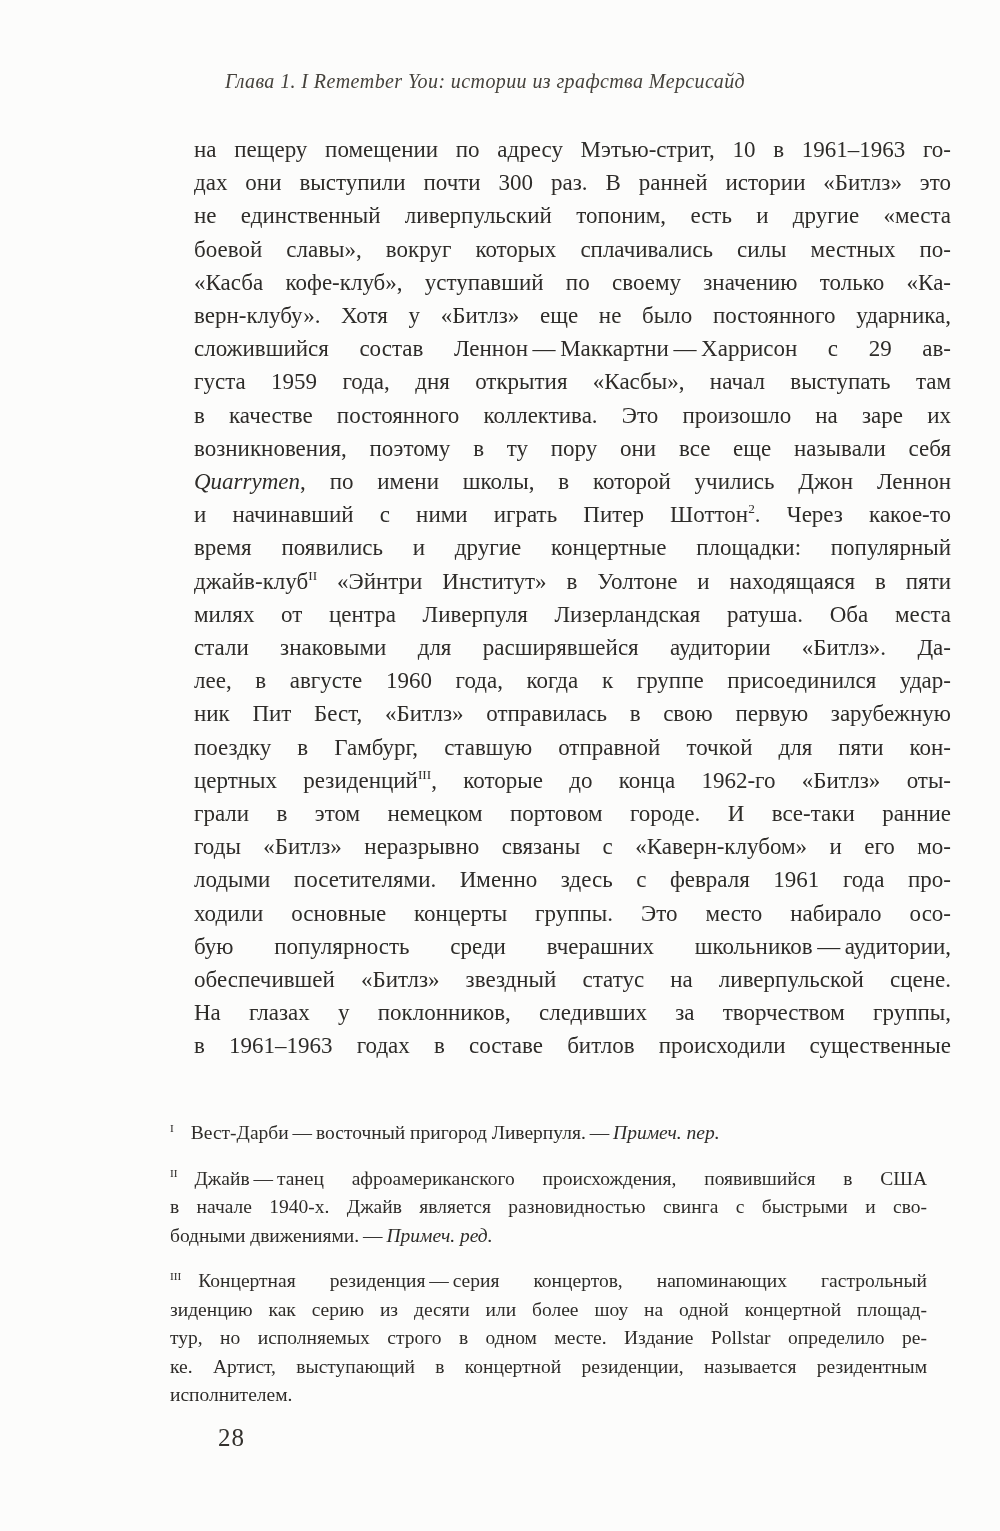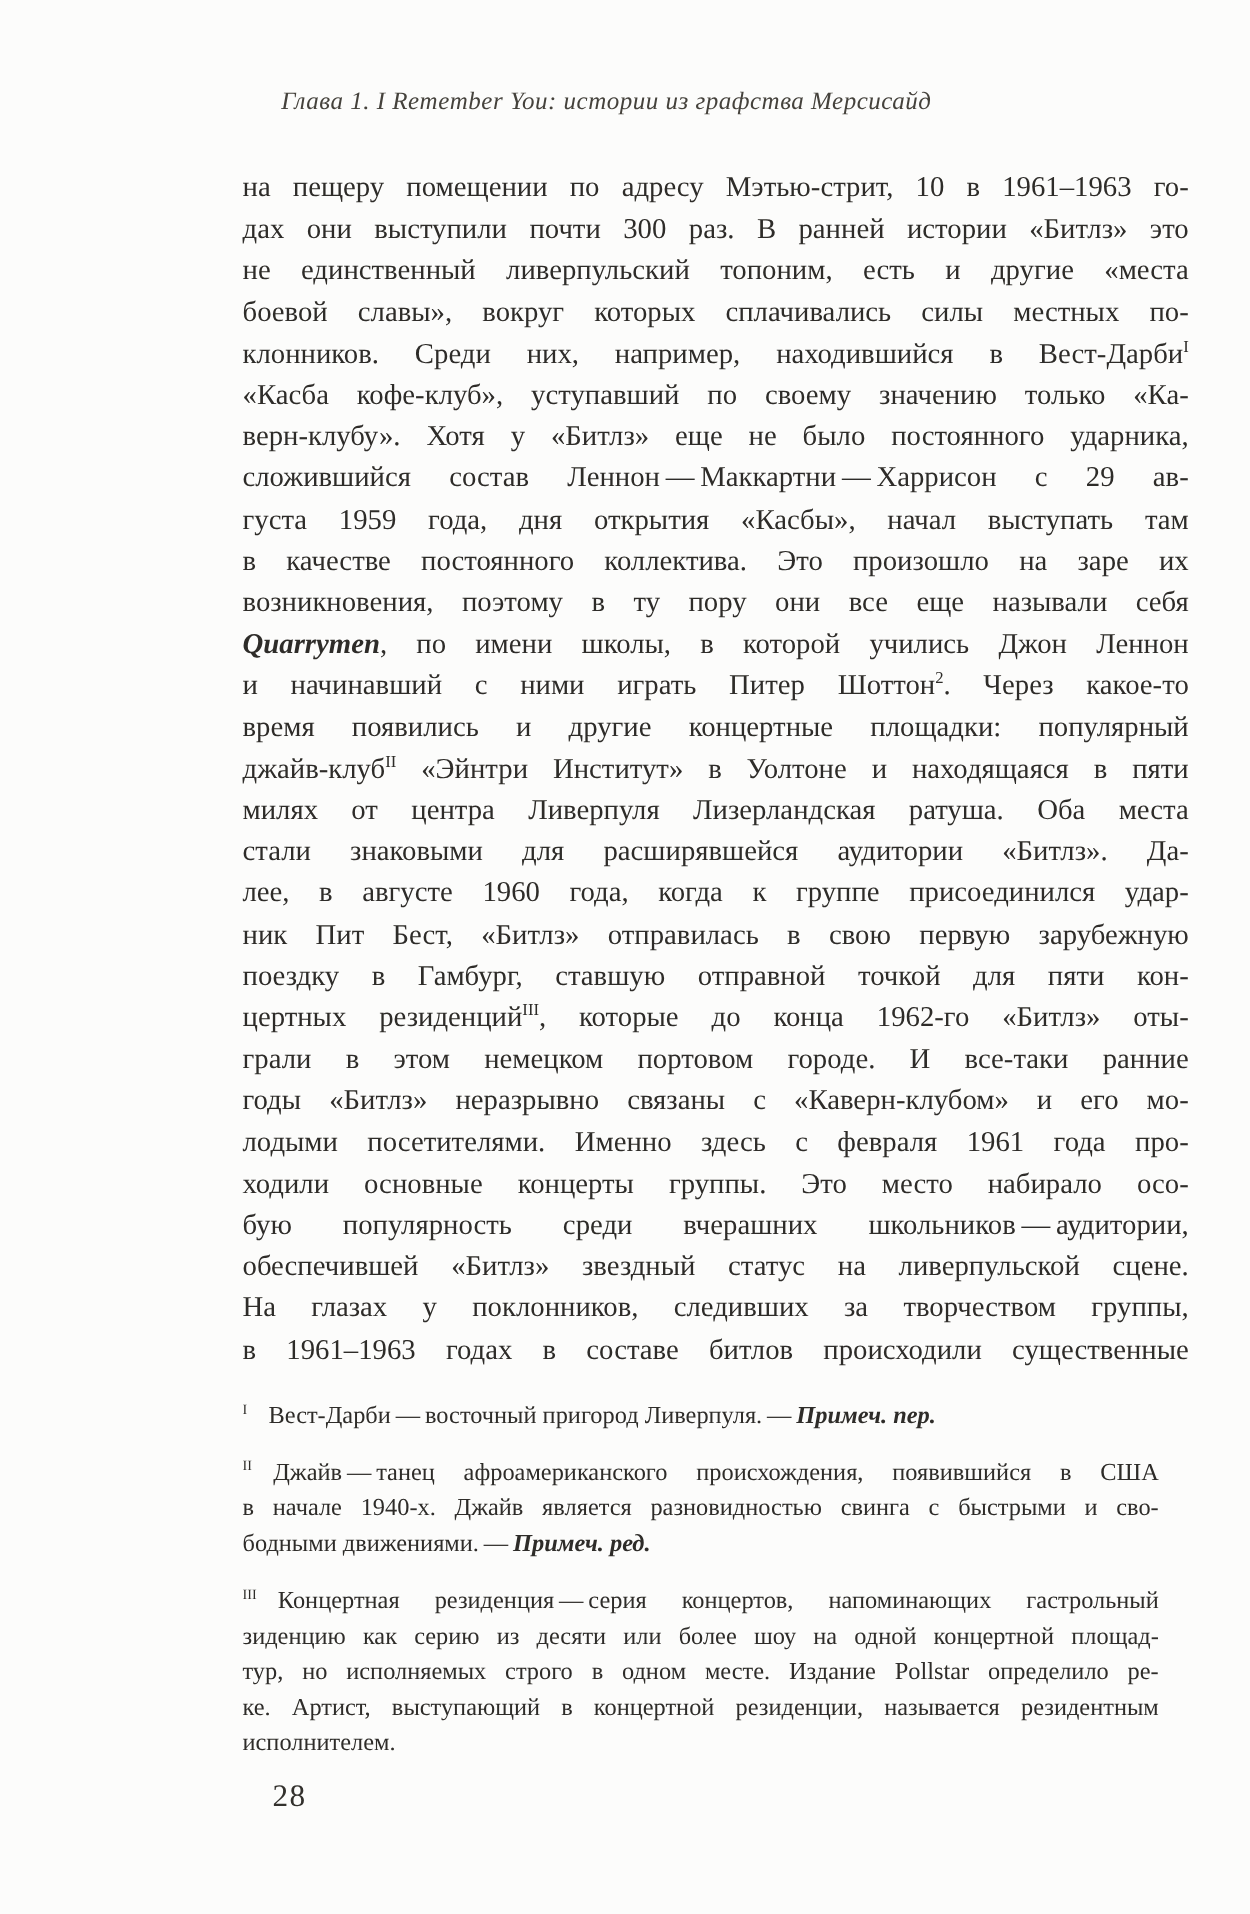--- a/index.html
+++ b/index.html
@@ -50,36 +50,34 @@
     width: 757px;
     font-size: 19.5px;
     line-height: 28.5px;
   }
   .footnote {
     margin-bottom: 17px;
   }
   .fnline {
     text-align: justify;
     text-align-last: justify;
-    margin-left: 24px;
   }
   .fnline.last {
     text-align-last: left;
   }
   sup {
     font-size: 0.58em;
     vertical-align: super;
     line-height: 0;
   }
   .fn-marker {
     margin-right: 17px;
   }
   .it {
     font-style: italic;
-    font-weight: bold;
   }
   .page-number {
     position: absolute;
     left: 206px;
     top: 1424px;
     font-size: 25px;
     letter-spacing: 1px;
     color: #33312d;
     margin-left: 12px;
   }
@@ -88,21 +86,20 @@
 <body>
 
 <div class="page">
   <div class="running-header">Глава 1. I Remember You: истории из графства Мерсисайд</div>
 
   <div class="body-text">
       <div class="tline"><span>на пещеру помещении по адресу Мэтью-стрит, 10 в 1961–1963 го-</span></div>
       <div class="tline"><span>дах они выступили почти 300 раз. В ранней истории «Битлз» это</span></div>
       <div class="tline"><span>не единственный ливерпульский топоним, есть и другие «места</span></div>
       <div class="tline"><span>боевой славы», вокруг которых сплачивались силы местных по-</span></div>
-      <div class="tline"><span>клонников. Среди них, например, находившийся в Вест-Дарби</span><sup>I</sup></div>
       <div class="tline"><span>«Касба кофе-клуб», уступавший по своему значению только «Ка-</span></div>
       <div class="tline"><span>верн-клубу». Хотя у «Битлз» еще не было постоянного ударника,</span></div>
       <div class="tline"><span>сложившийся состав Леннон — Маккартни — Харрисон с 29 ав-</span></div>
       <div class="tline"><span>густа 1959 года, дня открытия «Касбы», начал выступать там</span></div>
       <div class="tline"><span>в качестве постоянного коллектива. Это произошло на заре их</span></div>
       <div class="tline"><span>возникновения, поэтому в ту пору они все еще называли себя</span></div>
       <div class="tline"><span class="it">Quarrymen</span><span>, по имени школы, в которой учились Джон Леннон</span></div>
       <div class="tline"><span>и начинавший с ними играть Питер Шоттон</span><sup>2</sup><span>. Через какое-то</span></div>
       <div class="tline"><span>время появились и другие концертные площадки: популярный</span></div>
       <div class="tline"><span>джайв-клуб</span><sup>II</sup><span> «Эйнтри Институт» в Уолтоне и находящаяся в пяти</span></div>

